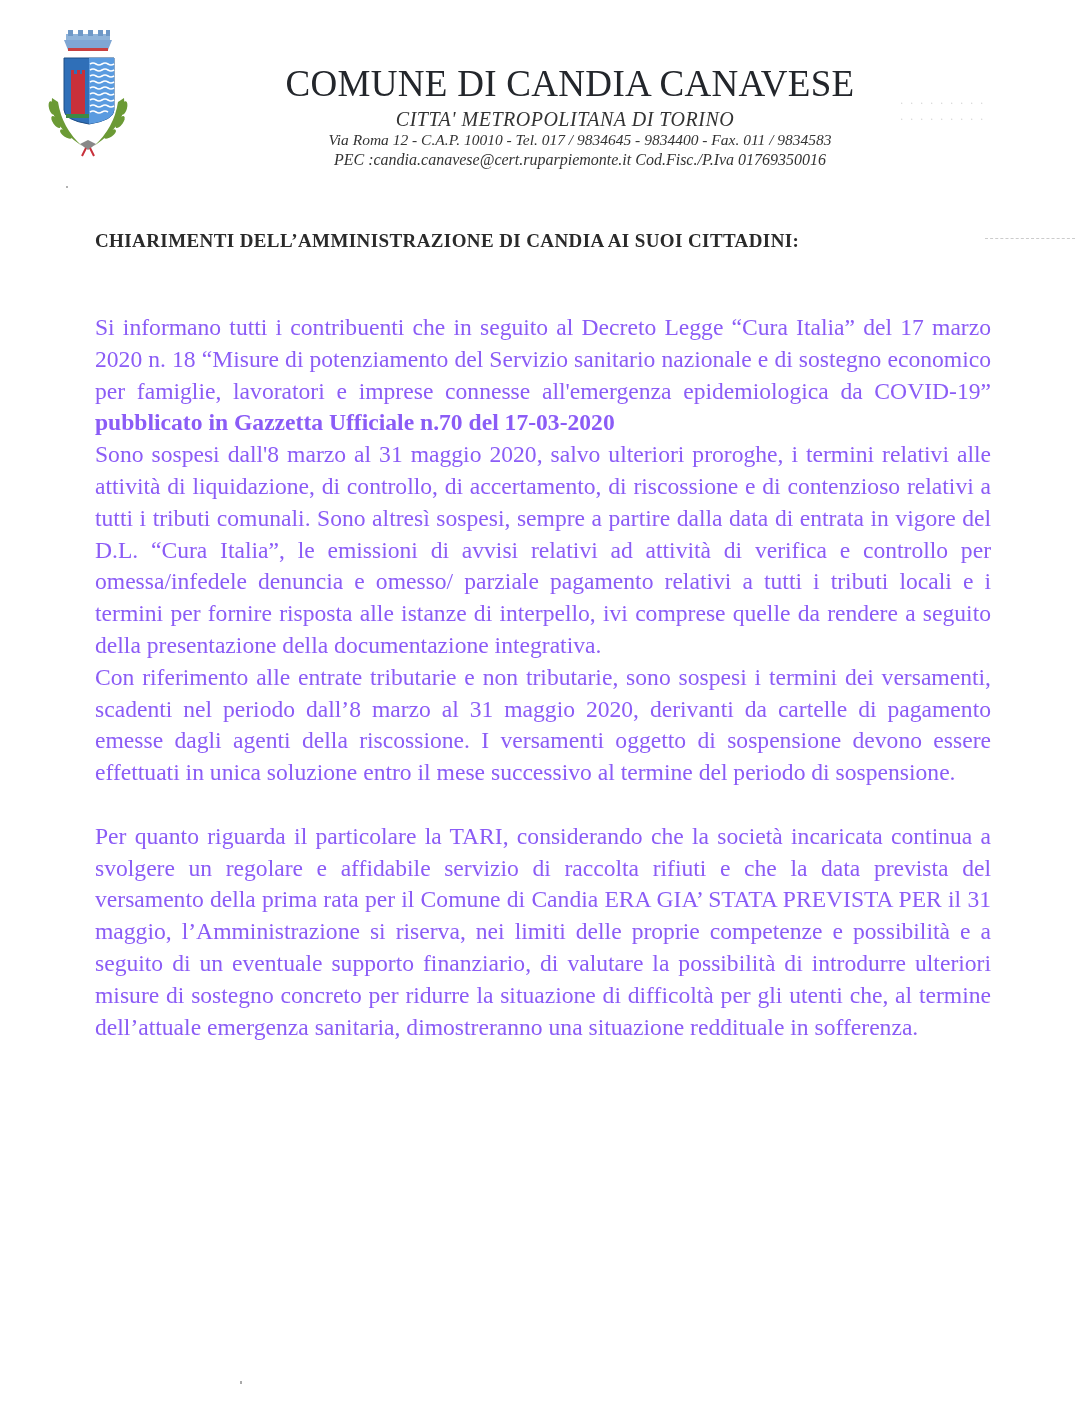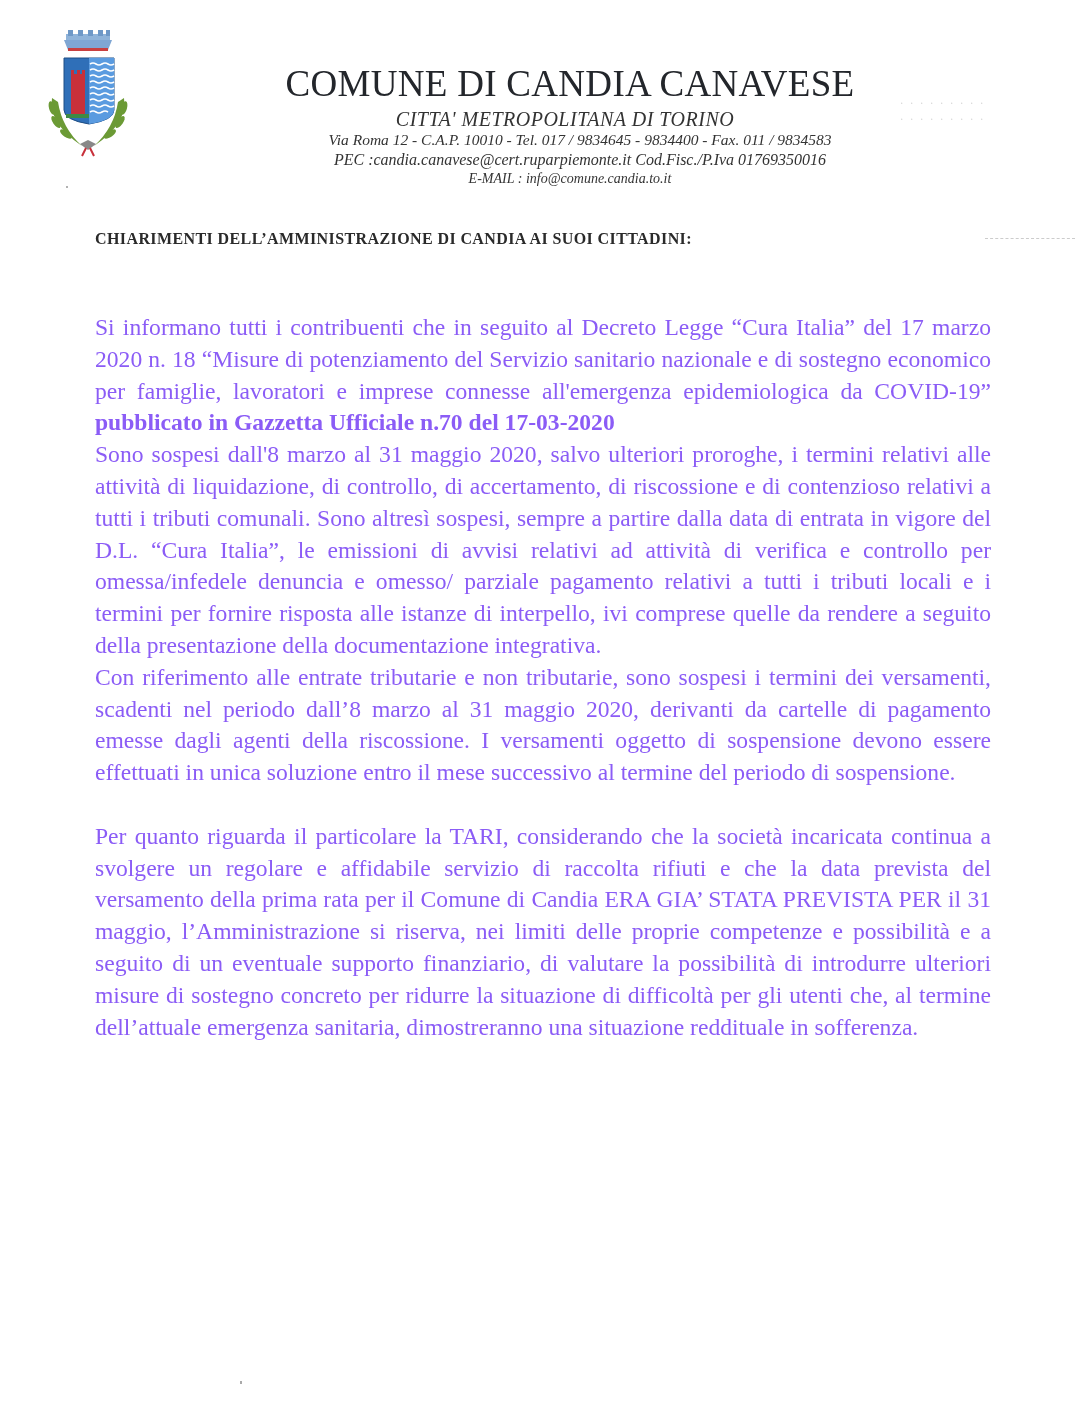--- a/index.html
+++ b/index.html
@@ -21,21 +21,21 @@
     .org-addr { font-style: italic; font-size: 15.5px; color: #333; line-height: 20px; margin-left: 60px; white-space: nowrap; }
     .org-pec { font-style: italic; font-size: 16px; color: #333; line-height: 19px; margin-left: 60px; white-space: nowrap; }
     .org-email { font-style: italic; font-size: 14px; color: #333; line-height: 19px; margin-left: 40px; }
     .faint {
       position: absolute; left: 900px; top: 95px; width: 180px; font-size: 12px; color: #d9d9d9;
       font-style: italic; letter-spacing: 2px; line-height: 16px;
     }
     .dot { position: absolute; left: 66px; top: 186px; width: 2px; height: 2px; background: #999; border-radius: 1px; }
     .dot2 { position: absolute; left: 240px; top: 1381px; width: 2px; height: 3px; background: #aaa; }
     .heading {
-      position: absolute; left: 95px; top: 230px; font-size: 16px; letter-spacing: 0.4px;
+      position: absolute; left: 95px; top: 230px; font-size: 19px; letter-spacing: 0.4px;
       font-weight: bold; color: #2a2a2a; white-space: nowrap;
     }
     .heading-tail { position: absolute; left: 985px; top: 238px; width: 90px; border-top: 1px dashed #ccc; }
     .body-text {
       position: absolute; left: 95px; top: 312px; width: 896px;
       font-size: 23.6px; line-height: 31.8px; text-align: justify; color: #8b5cf6;
       font-family: "Liberation Serif", serif;
     }
     .body-text p { margin: 0; }
     .body-text .spacer { height: 31.8px; }
@@ -89,21 +89,20 @@
     <path d="M38 116 L46 112 L54 116 L46 122 Z" fill="#888"></path>
     <path d="M44 120 L40 128 M48 120 L52 128" stroke="#c8303a" stroke-width="2"></path>
   </svg>
 </div>
 
 <div class="letterhead">
   <div class="org-title">COMUNE DI CANDIA CANAVESE</div>
   <div class="org-sub">CITTA' METROPOLITANA DI TORINO</div>
   <div class="org-addr">Via Roma 12 - C.A.P. 10010 - Tel. 017 / 9834645 - 9834400 - Fax. 011 / 9834583</div>
   <div class="org-pec">PEC :candia.canavese@cert.ruparpiemonte.it   Cod.Fisc./P.Iva 01769350016</div>
-  <div class="org-email">E-MAIL : info@comune.candia.to.it</div>
 </div>
 
 <div class="faint">· · · · ·  · · · ·<br>· · ·  · · · · · ·</div>
 <div class="dot"></div>
 <div class="dot2"></div>
 
 <div class="heading">CHIARIMENTI DELL’AMMINISTRAZIONE DI CANDIA AI SUOI CITTADINI:</div>
 <div class="heading-tail"></div>
 
 <div class="body-text">

